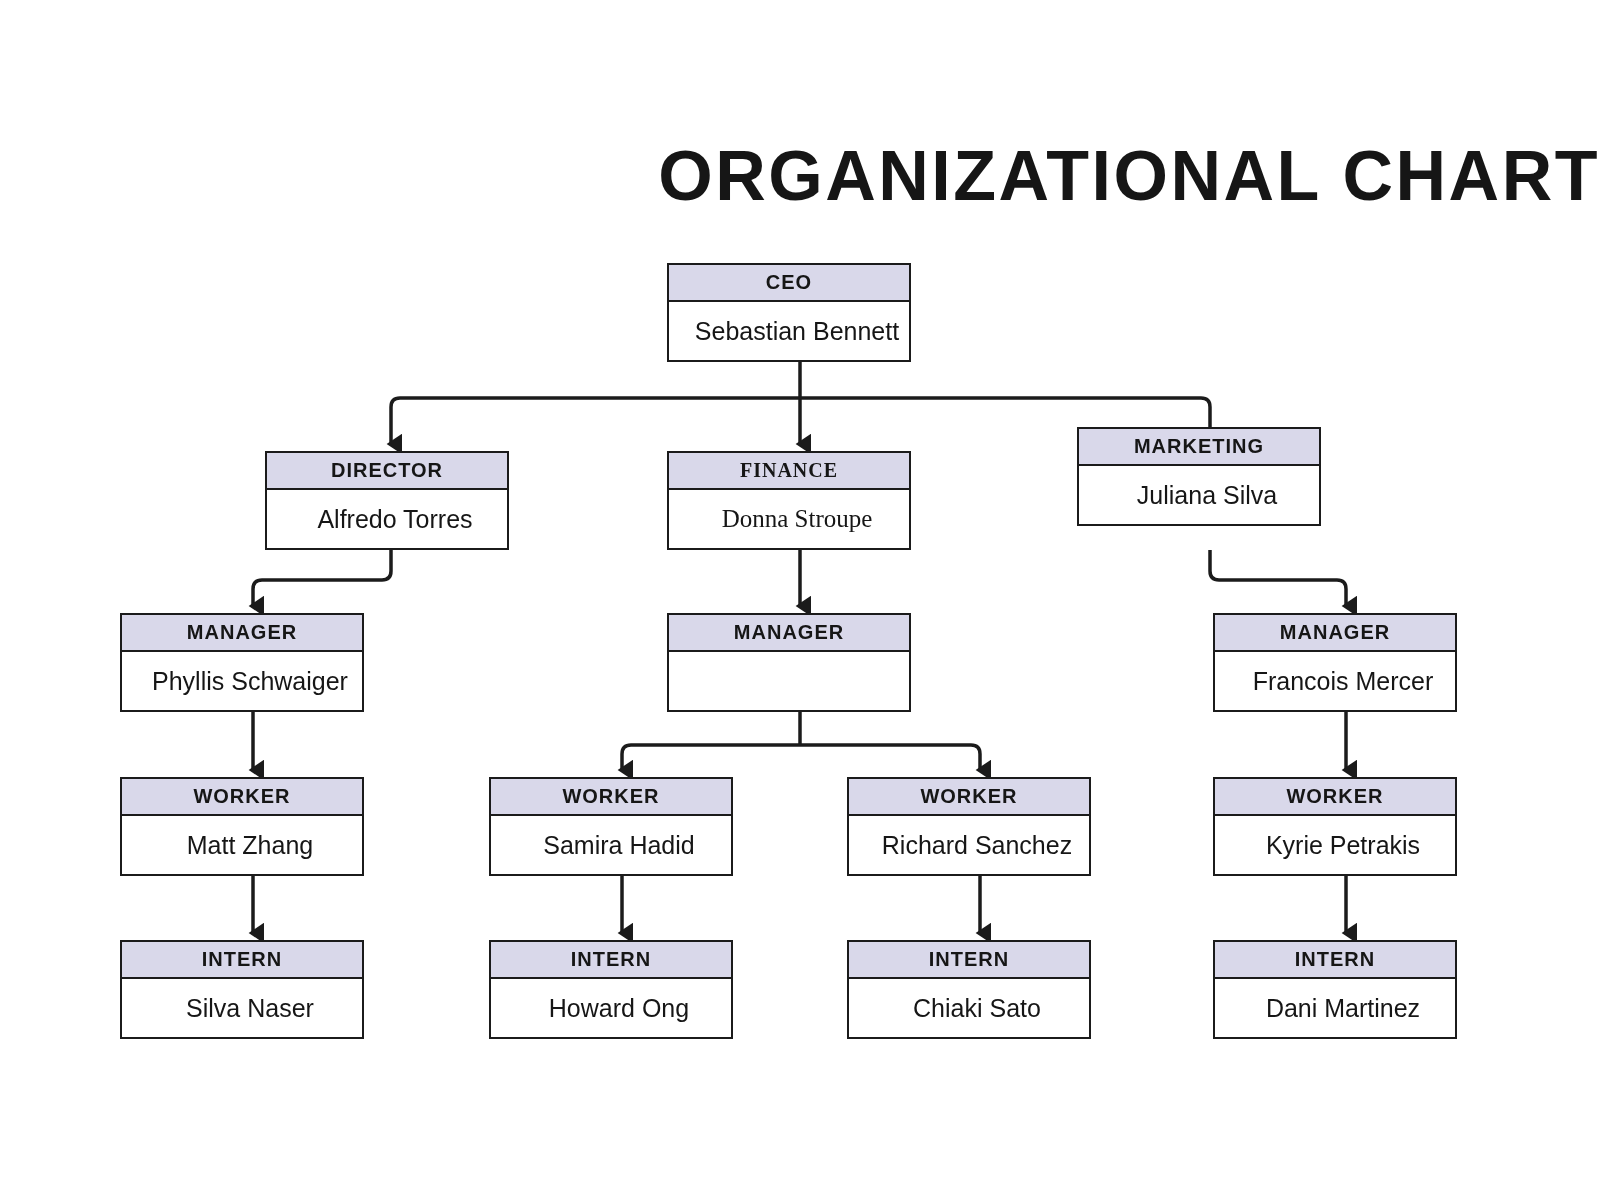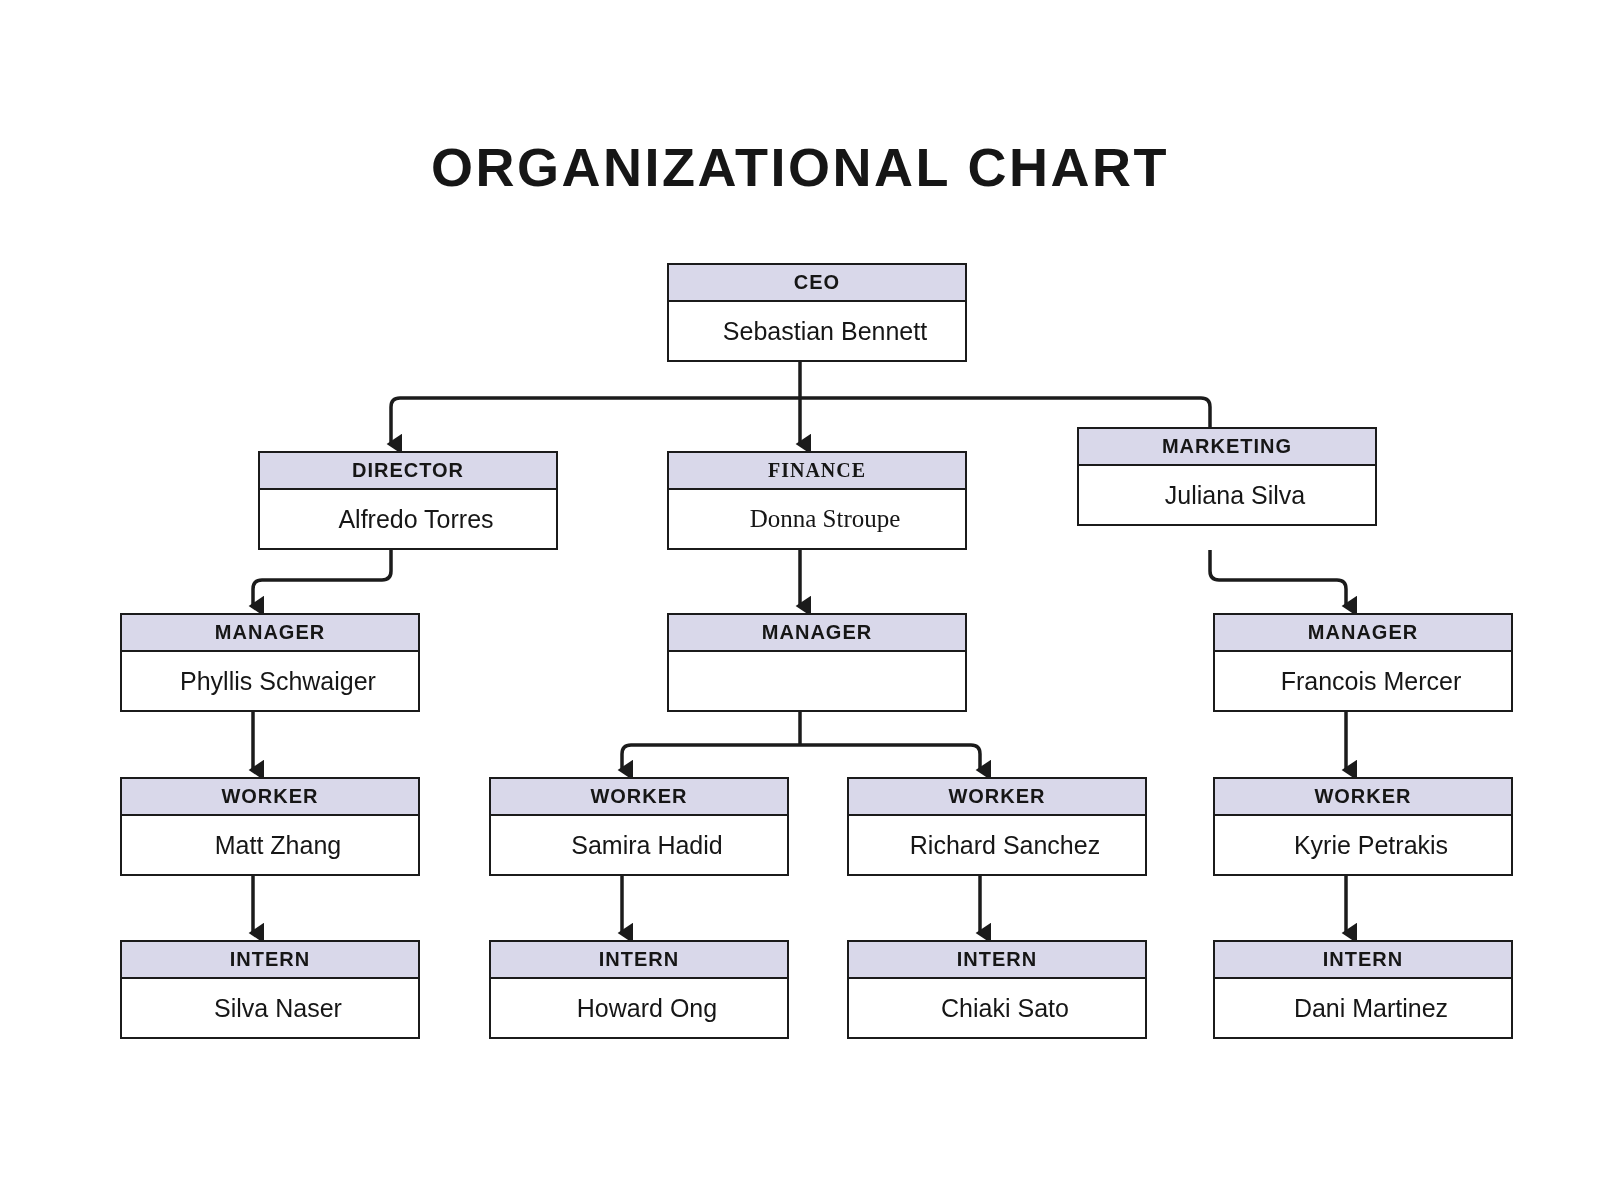--- a/index.html
+++ b/index.html
@@ -15,39 +15,39 @@
     position:relative;
     width:1600px;height:1200px;
     background:var(--bg);
     font-family:"Liberation Sans","DejaVu Sans",sans-serif;
     color:var(--text);
     overflow:hidden;
   }
   .chart-title{
     position:absolute;
     top:136px;left:0;width:1600px;
-    text-align:center;
-    font-size:54px;
+    text-align:right;
+    font-size:70px;
     font-weight:bold;
     letter-spacing:2.5px;
     color:var(--text);
   }
   .connector-layer{
     position:absolute;inset:0;
     width:1600px;height:1200px;
   }
   .conn{
     stroke:var(--line);
     stroke-width:3.5;
     fill:none;
   }
   .arrow-tri{fill:var(--line);}
   .node{
     position:absolute;
-    width:300px;height:99px;
+    width:244px;height:99px;
     background:#ffffff;
     border:2px solid var(--border);
   }
   .node-header{
     height:37px;
     background:var(--header-fill);
     border-bottom:2px solid var(--border);
     display:flex;align-items:center;justify-content:center;
     font-weight:bold;
     font-size:20px;
@@ -98,21 +98,21 @@
     <path class="conn" d="M 622 876 L 622 933" marker-end="url(#arrow)"></path>
     <path class="conn" d="M 980 876 L 980 933" marker-end="url(#arrow)"></path>
     <path class="conn" d="M 1346 876 L 1346 933" marker-end="url(#arrow)"></path>
   </svg>
 
   <div class="node" style="left:667px;top:263px;">
     <div class="node-header">CEO</div>
     <div class="node-body">Sebastian Bennett</div>
   </div>
 
-  <div class="node" style="left:258px;top:451px;">
+  <div class="node" style="left:265px;top:451px;">
     <div class="node-header">DIRECTOR</div>
     <div class="node-body">Alfredo Torres</div>
   </div>
   <div class="node" style="left:667px;top:451px;font-family:Liberation Serif, serif;">
     <div class="node-header">FINANCE</div>
     <div class="node-body">Donna Stroupe</div>
   </div>
   <div class="node" style="left:1077px;top:427px;">
     <div class="node-header">MARKETING</div>
     <div class="node-body">Juliana Silva</div>

